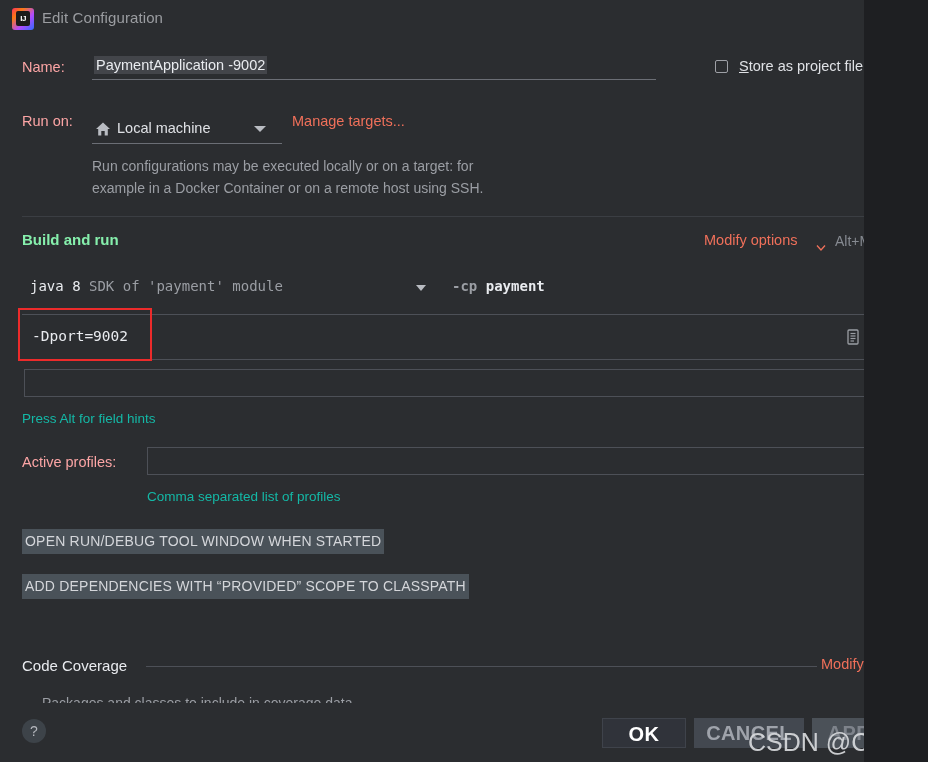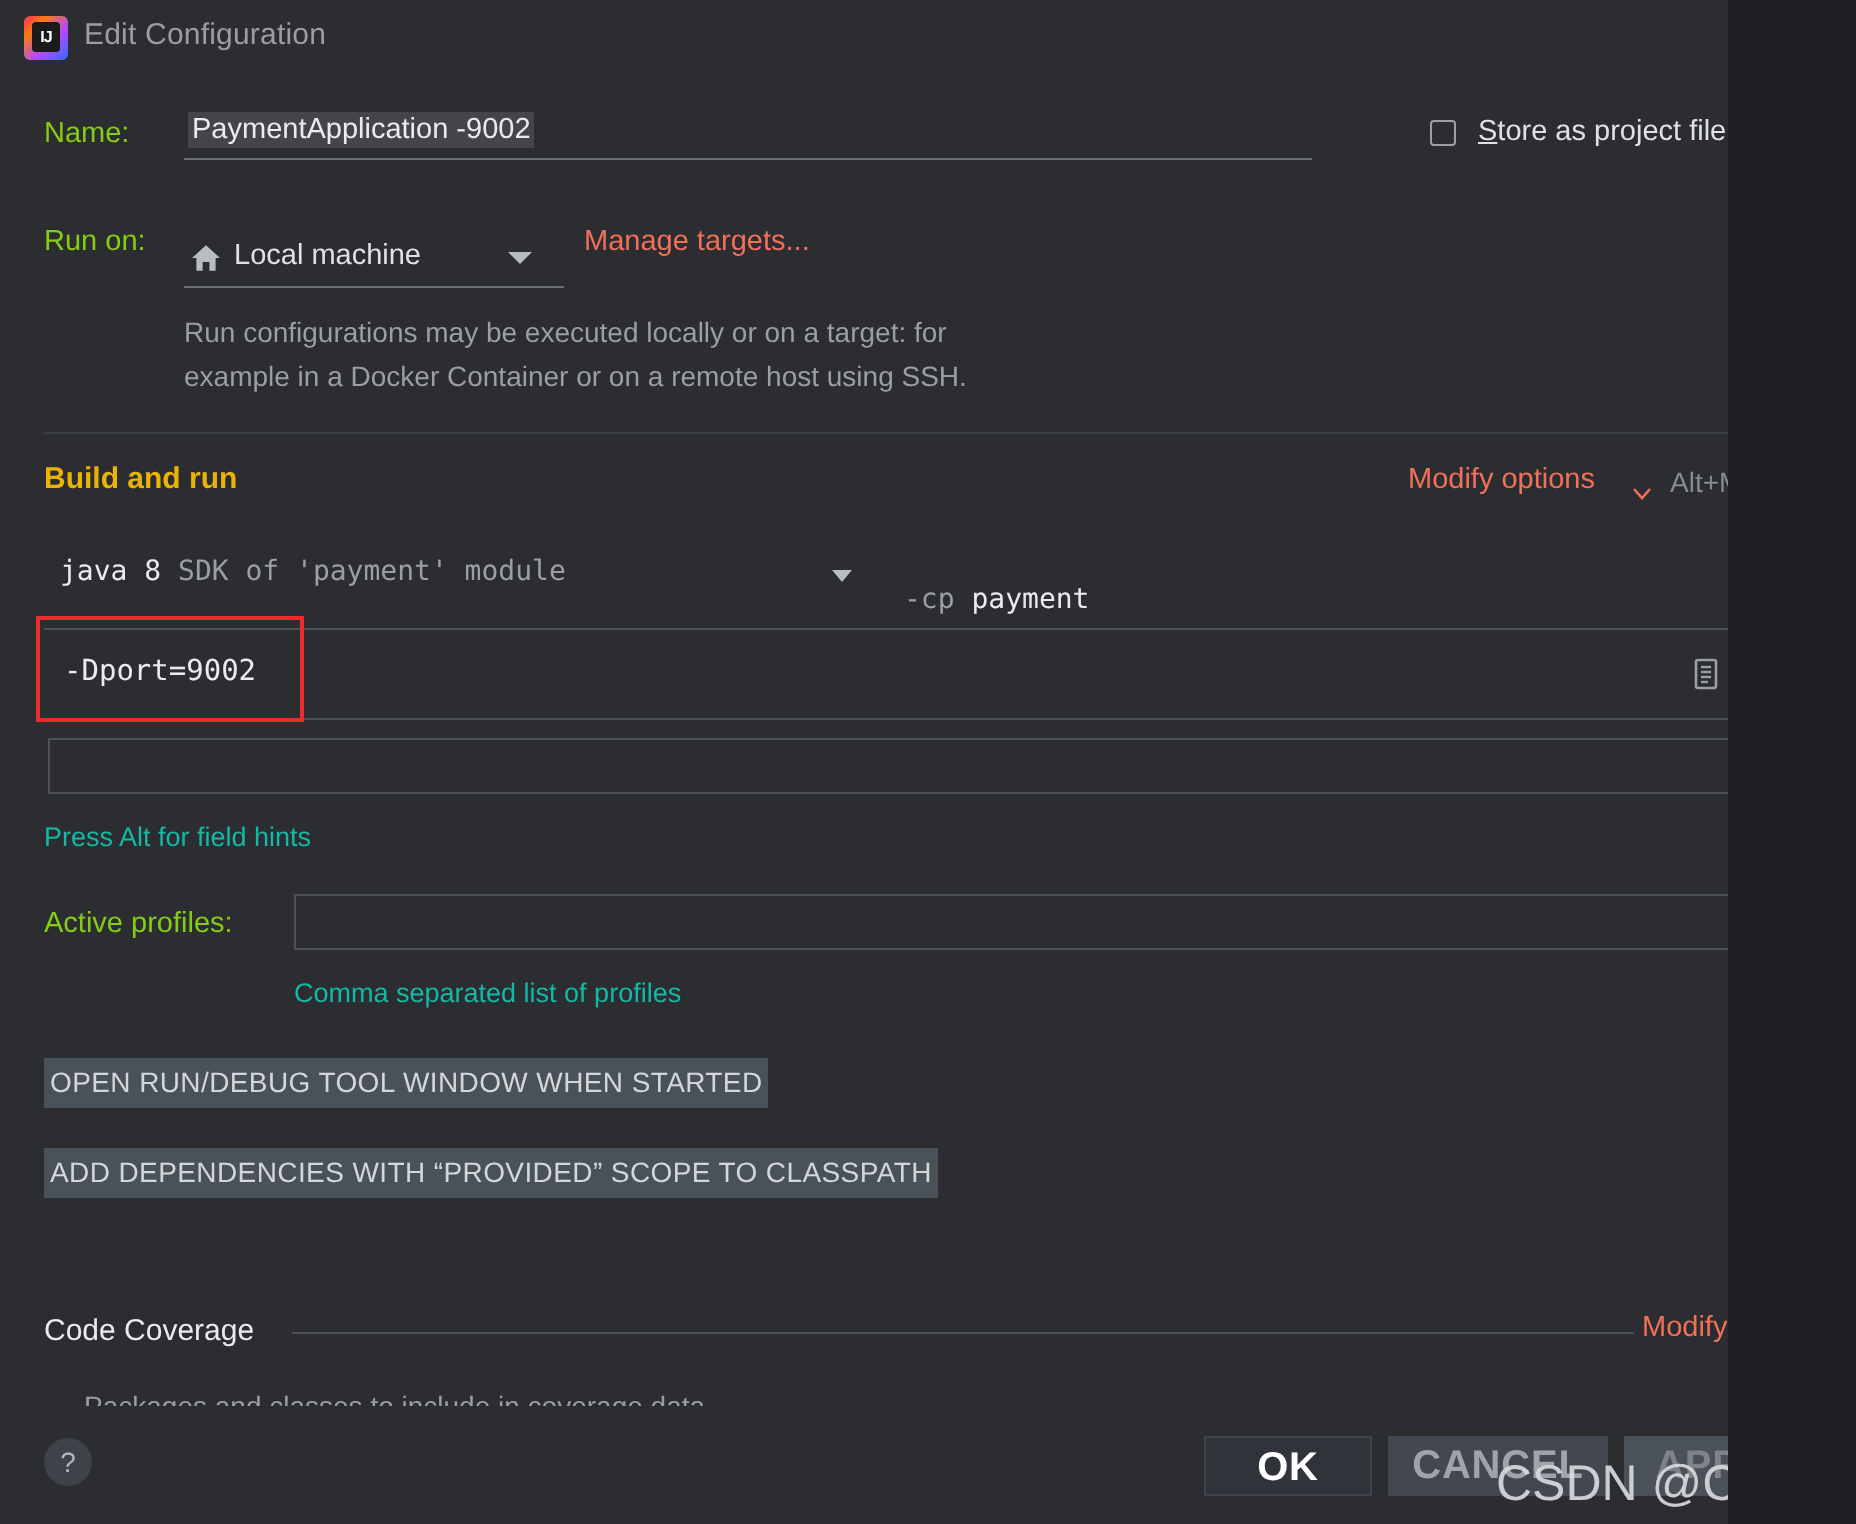--- a/index.html
+++ b/index.html
@@ -65,21 +65,21 @@
     right: 14px; top: 8px;
     width: 24px; height: 24px;
     cursor: pointer;
   }
   .close-btn svg { display:block; }
 
   
   .lbl {
     position: absolute;
     font-size: 14.5px;
-    color: #84cc16;
+    color: #fca5a5;
     white-space: nowrap;
   }
   .hint {
     position: absolute;
     font-size: 13.5px;
     color: #14b8a6;
     white-space: nowrap;
   }
   .link {
     position: absolute;
@@ -192,21 +192,21 @@
     background: #3b3e43;
   }
   #div-top { left: 22px; top: 216px; width: 869px; }
 
   
   #build-run-title {
     position: absolute;
     left: 22px; top: 231px;
     font-size: 15px;
     font-weight: bold;
-    color: #eab308;
+    color: #86efac;
     text-align: center;
   }
   #modify-options { left: 704px; top: 232px; }
   #modify-options-chev {
     position: absolute;
     left: 816px; top: 238px;
     width: 10px; height: 8px;
   }
   #alt-m {
     position: absolute;
@@ -233,23 +233,24 @@
   #sdk-arrow {
     position: absolute;
     left: 394px; top: 11px;
     width: 0; height: 0;
     border-left: 5.5px solid transparent;
     border-right: 5.5px solid transparent;
     border-top: 6px solid #b9bcc2;
   }
   #cp-row {
     position: absolute;
-    left: 450px; top: 288px;
+    left: 450px; top: 274px;
     width: 441px; height: 30px;
     cursor: pointer;
+    font-weight: bold;
   }
   #cp-text {
     position: absolute;
     left: 2px; top: 4px;
     font-size: 14px;
     white-space: nowrap;
   }
   #cp-text .a { color: #9b9ea4; }
   #cp-text .b { color: #e9ebef; }
   #cp-arrow {

